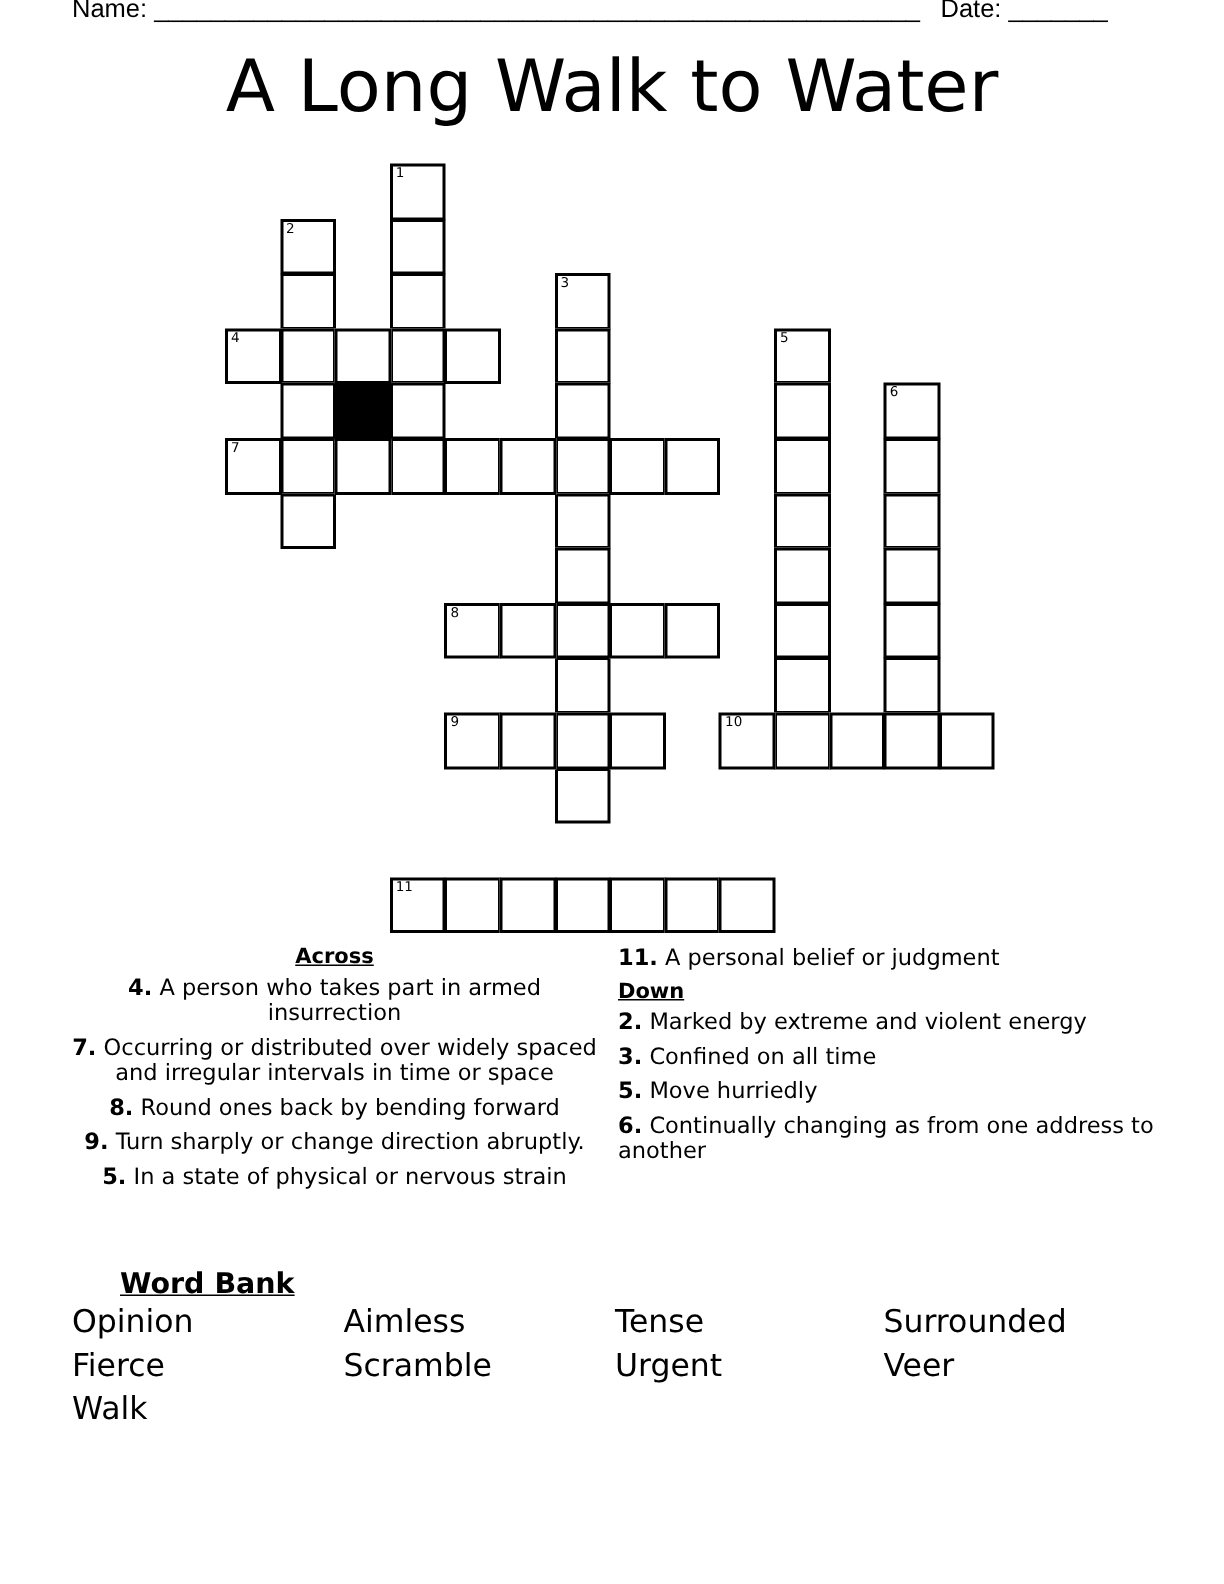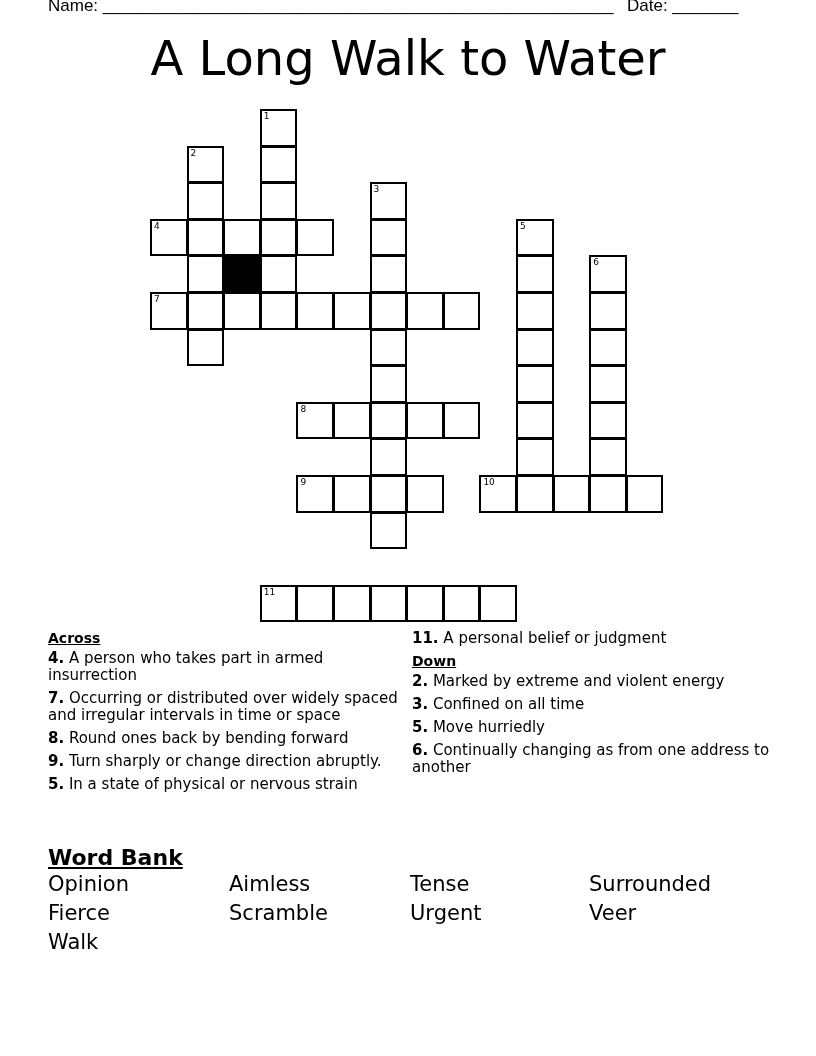--- a/index.html
+++ b/index.html
@@ -8,24 +8,24 @@
     .date-line { position: absolute; top: -4px; left: 627px; font-family: "Liberation Sans", sans-serif; font-size: 17px; white-space: pre; }
     .title { position: absolute; top: 30px; left: 0; width: 816px; text-align: center; font-family: "DejaVu Sans", sans-serif; font-size: 48px; font-weight: normal; letter-spacing: 0px; }
     .grid { position: absolute; left: 0; top: 0; width: 816px; height: 640px; }
     .cell { position: absolute; box-sizing: border-box; width: 37.6px; height: 37.6px; border: 2px solid #000; background: #fff; }
     .cell.black { background: #000; }
     .cell .num { position: absolute; top: 0px; left: 2px; font-family: "DejaVu Sans", sans-serif; font-size: 9px; line-height: 10px; }
     .clues { position: absolute; font-family: "DejaVu Sans", sans-serif; font-size: 15px; line-height: 17px; }
     .clues .heading { font-weight: bold; text-decoration: underline; font-size: 14px; margin-bottom: 3px; }
     .clue { margin-bottom: 6px; }
     .clue .n { font-weight: bold; }
-    .col-left { left: 48px; top: 630px; width: 350px; }
+    .col-left { left: 48px; top: 630px; width: 350px; text-align: center; }
     .col-right { left: 412px; top: 630px; width: 360px; }
     .wordbank { position: absolute; left: 48px; top: 845px; font-family: "DejaVu Sans", sans-serif; }
-    .wordbank .wb-title { font-size: 22px; font-weight: bold; text-decoration: underline; margin-bottom: 2px; }
+    .wordbank .wb-title { font-size: 19px; font-weight: bold; text-decoration: underline; margin-bottom: 2px; margin-left: 32px; }
     .wb-grid { display: grid; grid-template-columns: 181px 181px 179px 180px; row-gap: 4px; font-size: 21px; line-height: 25px; }
   </style>
 </head>
 <body>
 
 <div class="header-line">Name: ______________________________________________________</div>
 <div class="date-line">Date: _______</div>
 
 <h1 class="title" style="margin:0;">A Long Walk to Water</h1>
 

